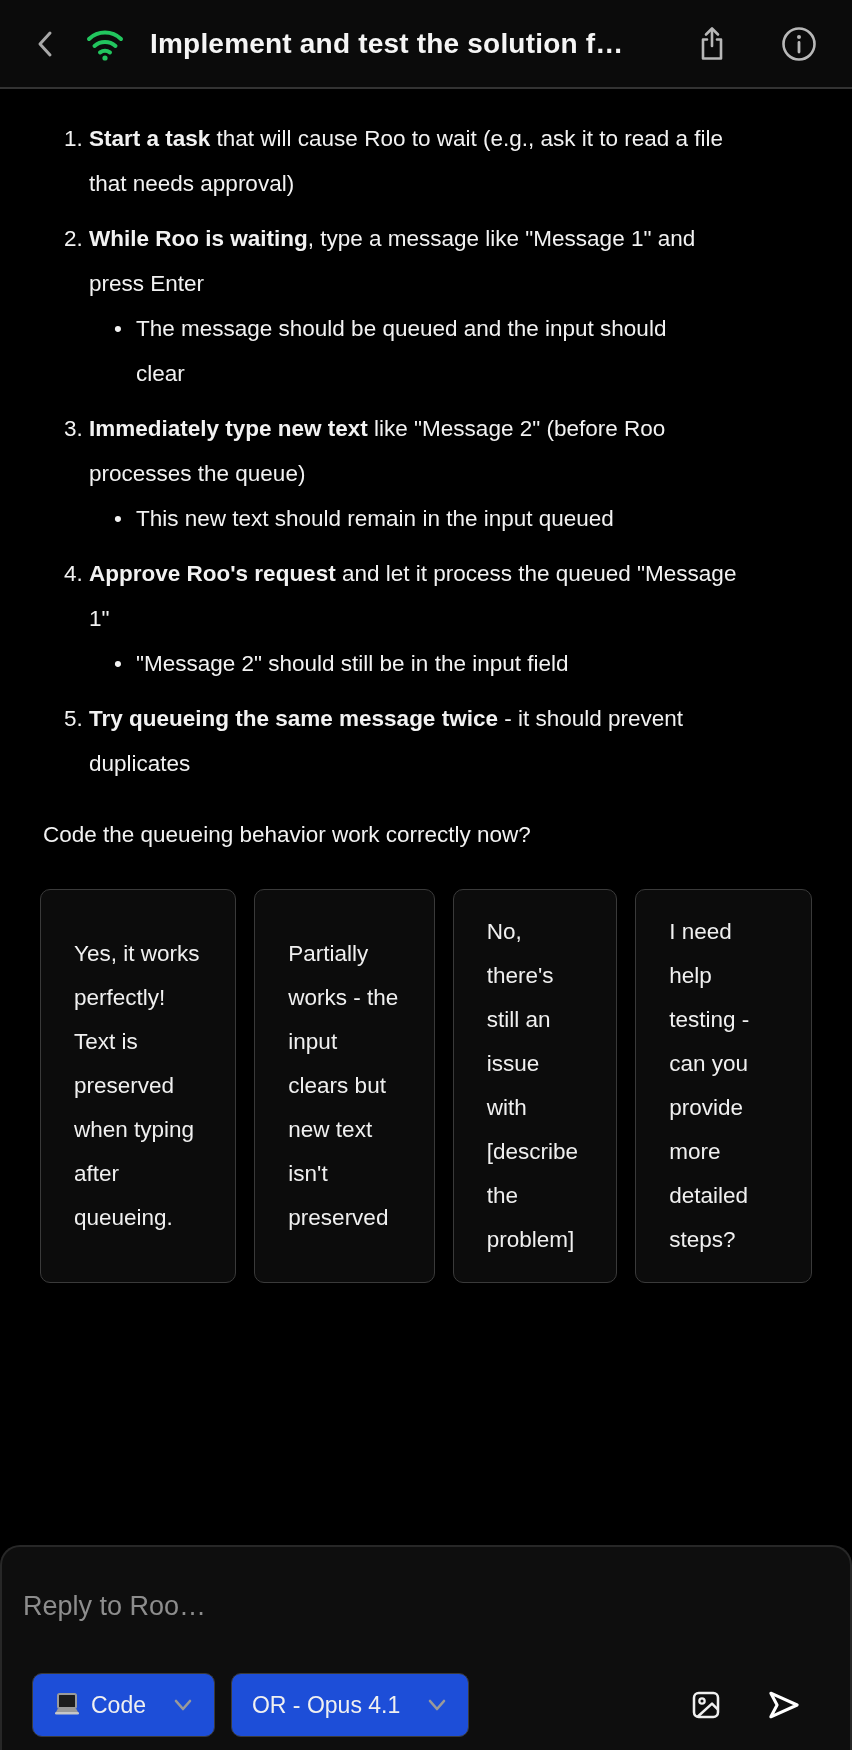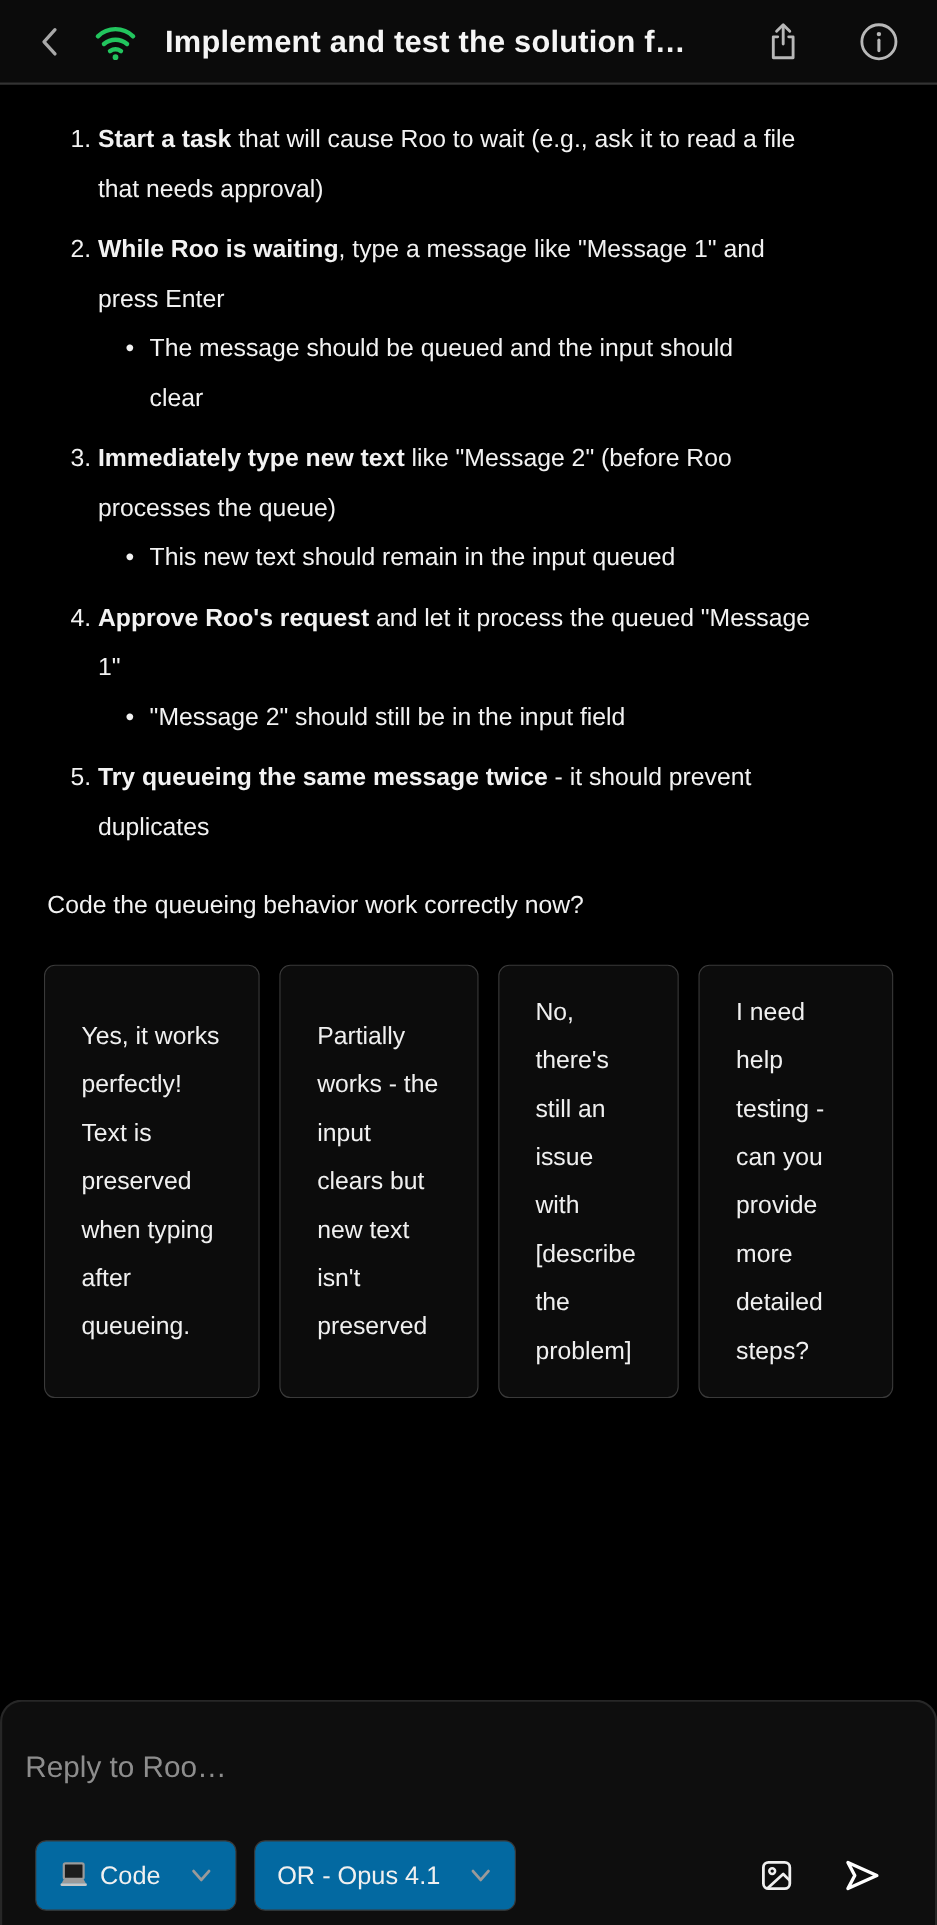--- a/index.html
+++ b/index.html
@@ -7,21 +7,21 @@
     width:852px;height:1750px;
     background:#000;
     color:#f2f2f2;
     font-family:"Liberation Sans", sans-serif;
     position:relative;
     overflow:hidden;
   }
 
   
   .app-header{
-    height:77px;
+    height:89px;
     background:#0b0b0b;
     border-bottom:2px solid #333;
     display:flex;
     align-items:center;
     padding:0 34px;
     box-sizing:border-box;
   }
   .back-btn{background:none;border:none;padding:0;margin:0;cursor:pointer;display:flex;align-items:center;}
   .wifi-wrap{margin-left:26px;display:flex;align-items:center;}
   .hdr-title{
@@ -100,21 +100,21 @@
   .reply-input::placeholder{color:#8d8d8d;opacity:1;}
   .composer-bar{
     position:absolute;
     left:30px;right:48px;bottom:13px;
     display:flex;align-items:center;
   }
   .pill{
     height:64px;
     padding:12px 20px;
     border-radius:10px;
-    background:#0369a1;
+    background:#1d4ed8;
     border:1.5px solid #3a3a3a;
     display:flex;align-items:center;
     gap:10px;
     font-size:23px;
     color:#f0f0f0;
     font-family:inherit;
     cursor:pointer;
     box-sizing:border-box;
   }
   .pill + .pill{margin-left:16px;}

